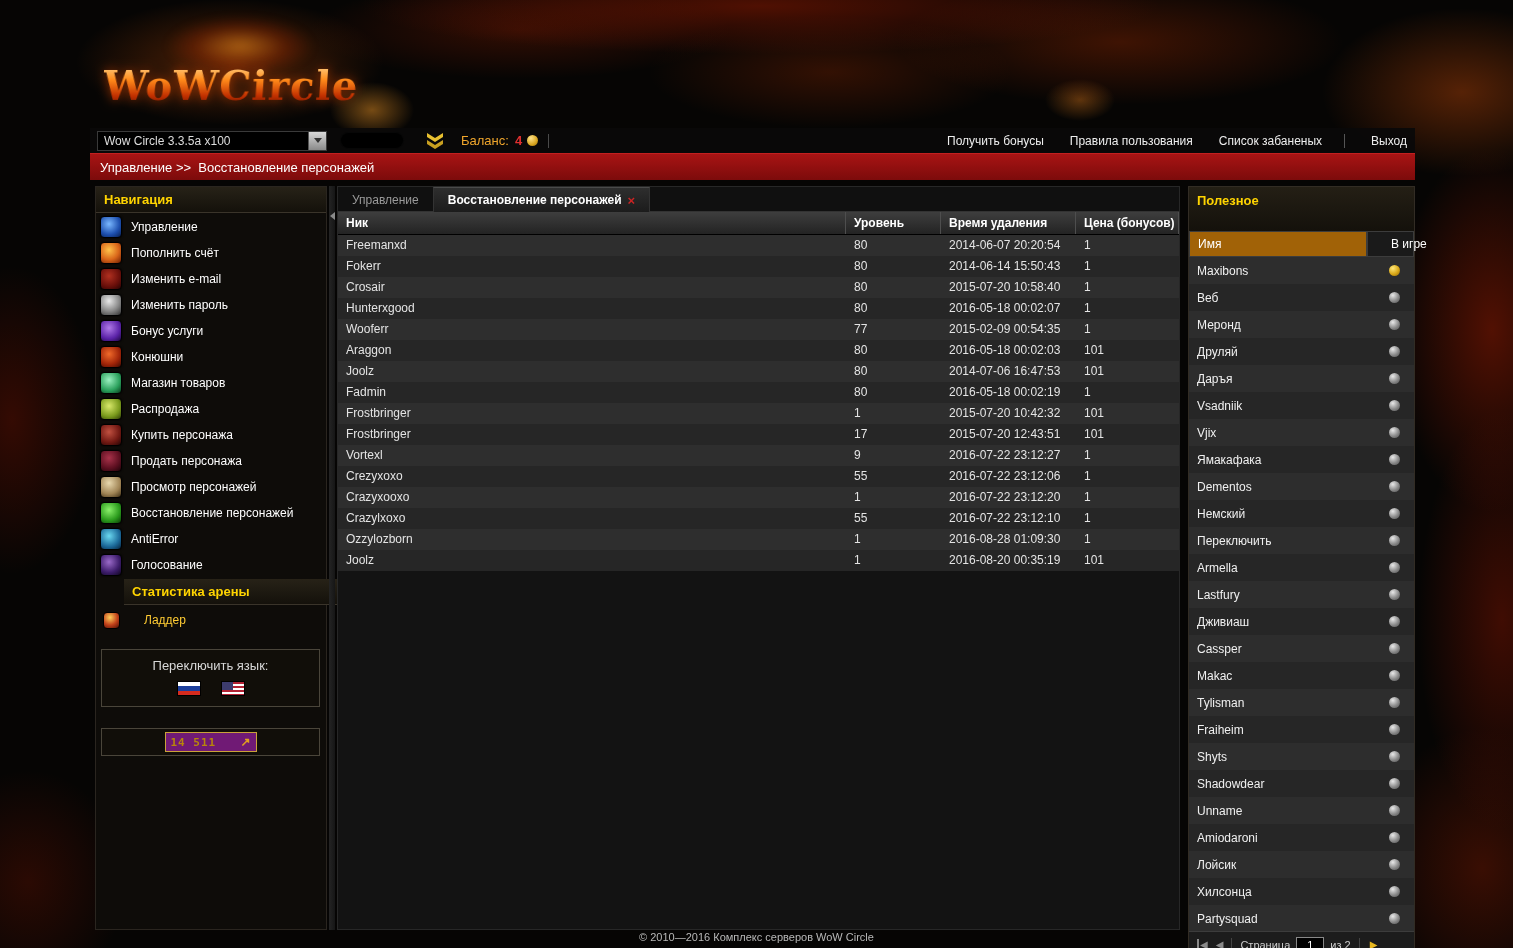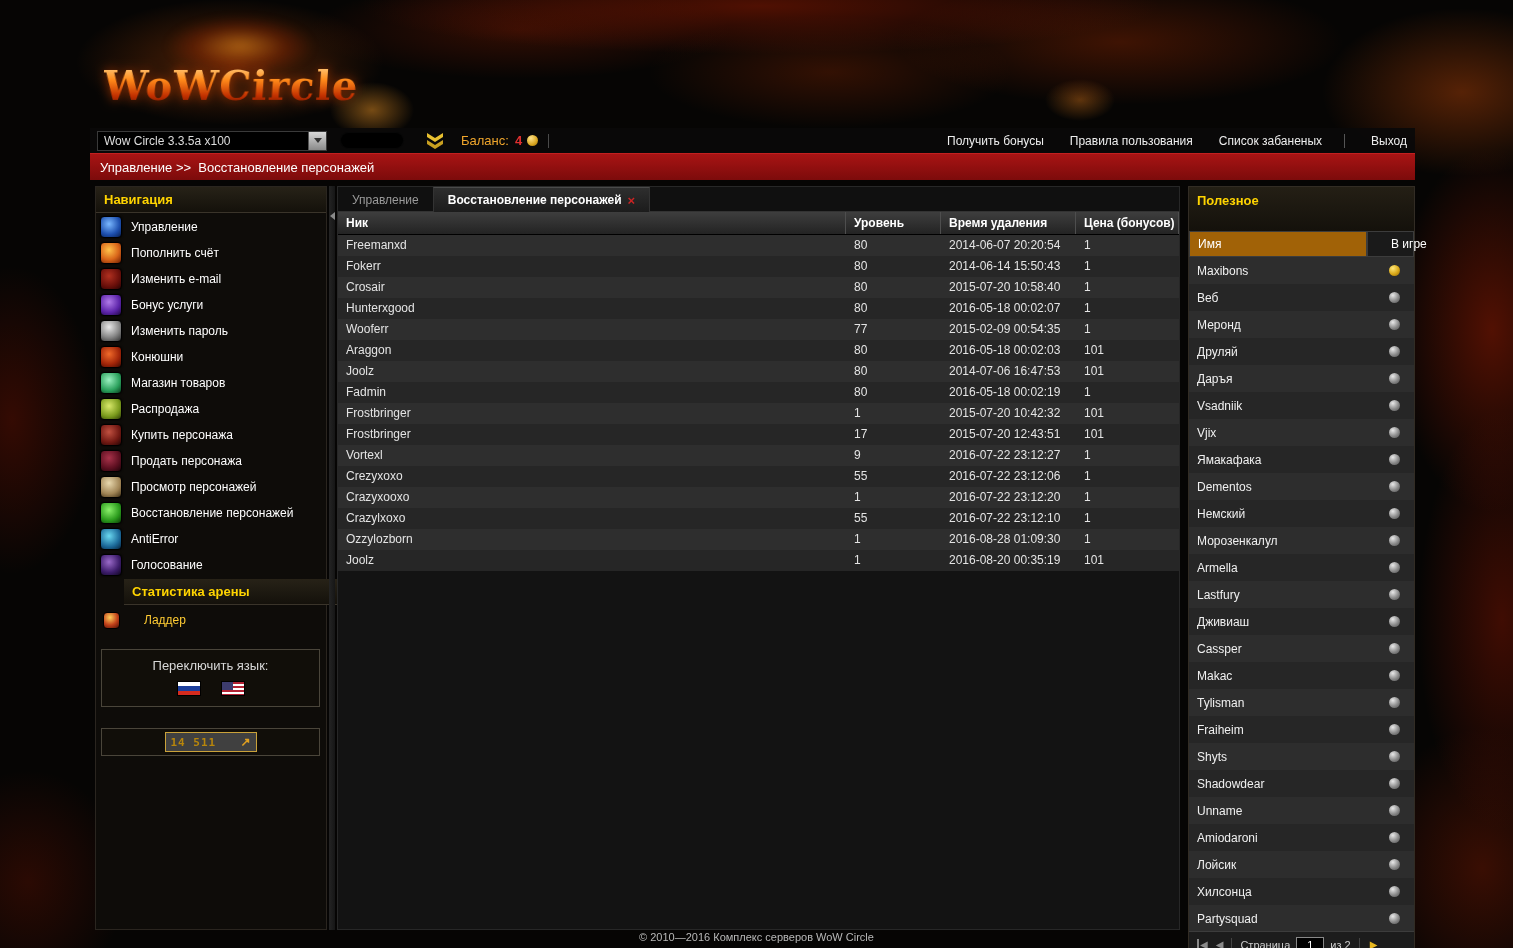--- a/index.html
+++ b/index.html
@@ -112,21 +112,21 @@
   .lang-label { text-align:center; color:#d8d8d8; font-size:13px; margin-top:8px; }
   .flags { display:flex; justify-content:center; gap:20px; margin-top:8px; }
   .flag { width:24px; height:15px; border:1px solid #000; cursor:pointer; }
   .flag-ru { background:linear-gradient(#fff 0 33%, #1c3f9c 33% 66%, #d52b1e 66% 100%); }
   .flag-us { position:relative;
     background:repeating-linear-gradient(#b22234 0 2px, #fff 2px 4px); }
   .flag-us::before { content:""; position:absolute; left:0; top:0; width:11px; height:8px; background:#3c3b6e; }
   .counter-box { position:absolute; left:5px; top:541px; width:219px; height:28px;
     border:1px solid #4a453a; background:rgba(20,16,10,.6);
     display:flex; align-items:center; justify-content:center; }
-  .counter-badge { width:92px; height:20px; background:#404040; border:1px solid #caa23a;
+  .counter-badge { width:92px; height:20px; background:#701a75; border:1px solid #caa23a;
     display:flex; align-items:center; justify-content:space-between; padding:0 5px; cursor:pointer; }
   .counter-value { font-family:"DejaVu Sans Mono", monospace; font-size:11px; font-weight:bold;
     color:#b8860b; letter-spacing:1px; }
   .counter-arrow { color:#e0a020; font-size:12px; font-weight:bold; }
   
   .handle { position:absolute; left:329px; top:186px; width:6px; height:744px;
     background:linear-gradient(90deg,#242424,#161616); cursor:pointer; }
   .handle::after { content:""; position:absolute; left:0px; top:26px;
     border:4px solid transparent; border-right:5px solid #8a8a8a; margin-left:-3px; }
   
@@ -234,26 +234,26 @@
       </div>
         <div class="nav-item">
         <span class="nav-ico" data-ic="ic-refill"></span>
         <span class="nav-label">Пополнить счёт</span>
       </div>
         <div class="nav-item">
         <span class="nav-ico" data-ic="ic-email"></span>
         <span class="nav-label">Изменить e-mail</span>
       </div>
         <div class="nav-item">
+        <span class="nav-ico" data-ic="ic-pass"></span>
+        <span class="nav-label">Изменить пароль</span>
+      </div>
+        <div class="nav-item">
         <span class="nav-ico" data-ic="ic-bonus"></span>
         <span class="nav-label">Бонус услуги</span>
-      </div>
-        <div class="nav-item">
-        <span class="nav-ico" data-ic="ic-pass"></span>
-        <span class="nav-label">Изменить пароль</span>
       </div>
         <div class="nav-item">
         <span class="nav-ico" data-ic="ic-stable"></span>
         <span class="nav-label">Конюшни</span>
       </div>
         <div class="nav-item">
         <span class="nav-ico" data-ic="ic-shop"></span>
         <span class="nav-label">Магазин товаров</span>
       </div>
         <div class="nav-item">
@@ -464,21 +464,21 @@
       </div>
         <div class="frow">
         <span class="fname">Dementos</span>
         <span class="fdot" data-status="offline"></span>
       </div>
         <div class="frow">
         <span class="fname">Немский</span>
         <span class="fdot" data-status="offline"></span>
       </div>
         <div class="frow">
-        <span class="fname">Морозенкалул</span>
+        <span class="fname">Переключить</span>
         <span class="fdot" data-status="offline"></span>
       </div>
         <div class="frow">
         <span class="fname">Armella</span>
         <span class="fdot" data-status="offline"></span>
       </div>
         <div class="frow">
         <span class="fname">Lastfury</span>
         <span class="fdot" data-status="offline"></span>
       </div>

